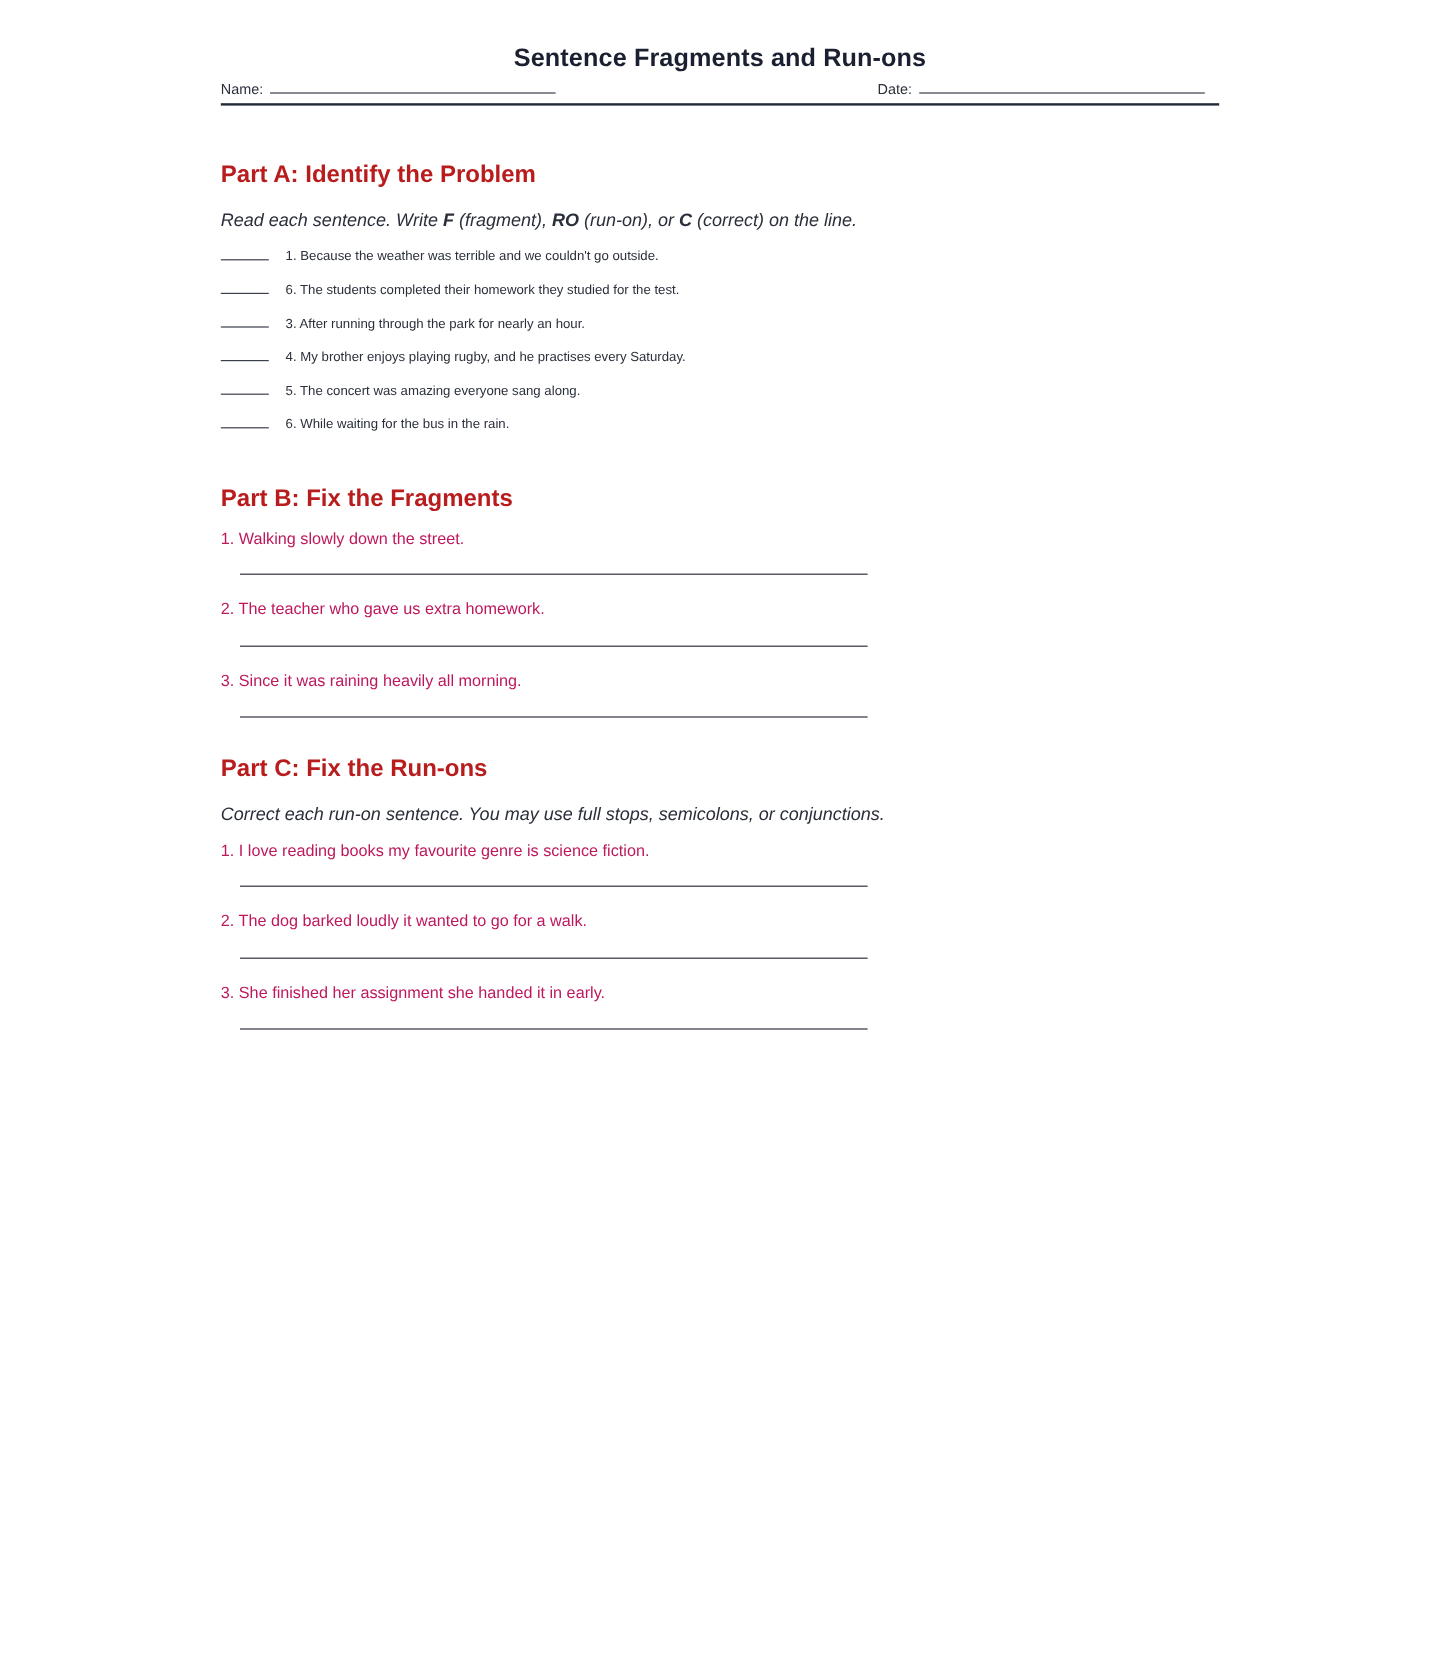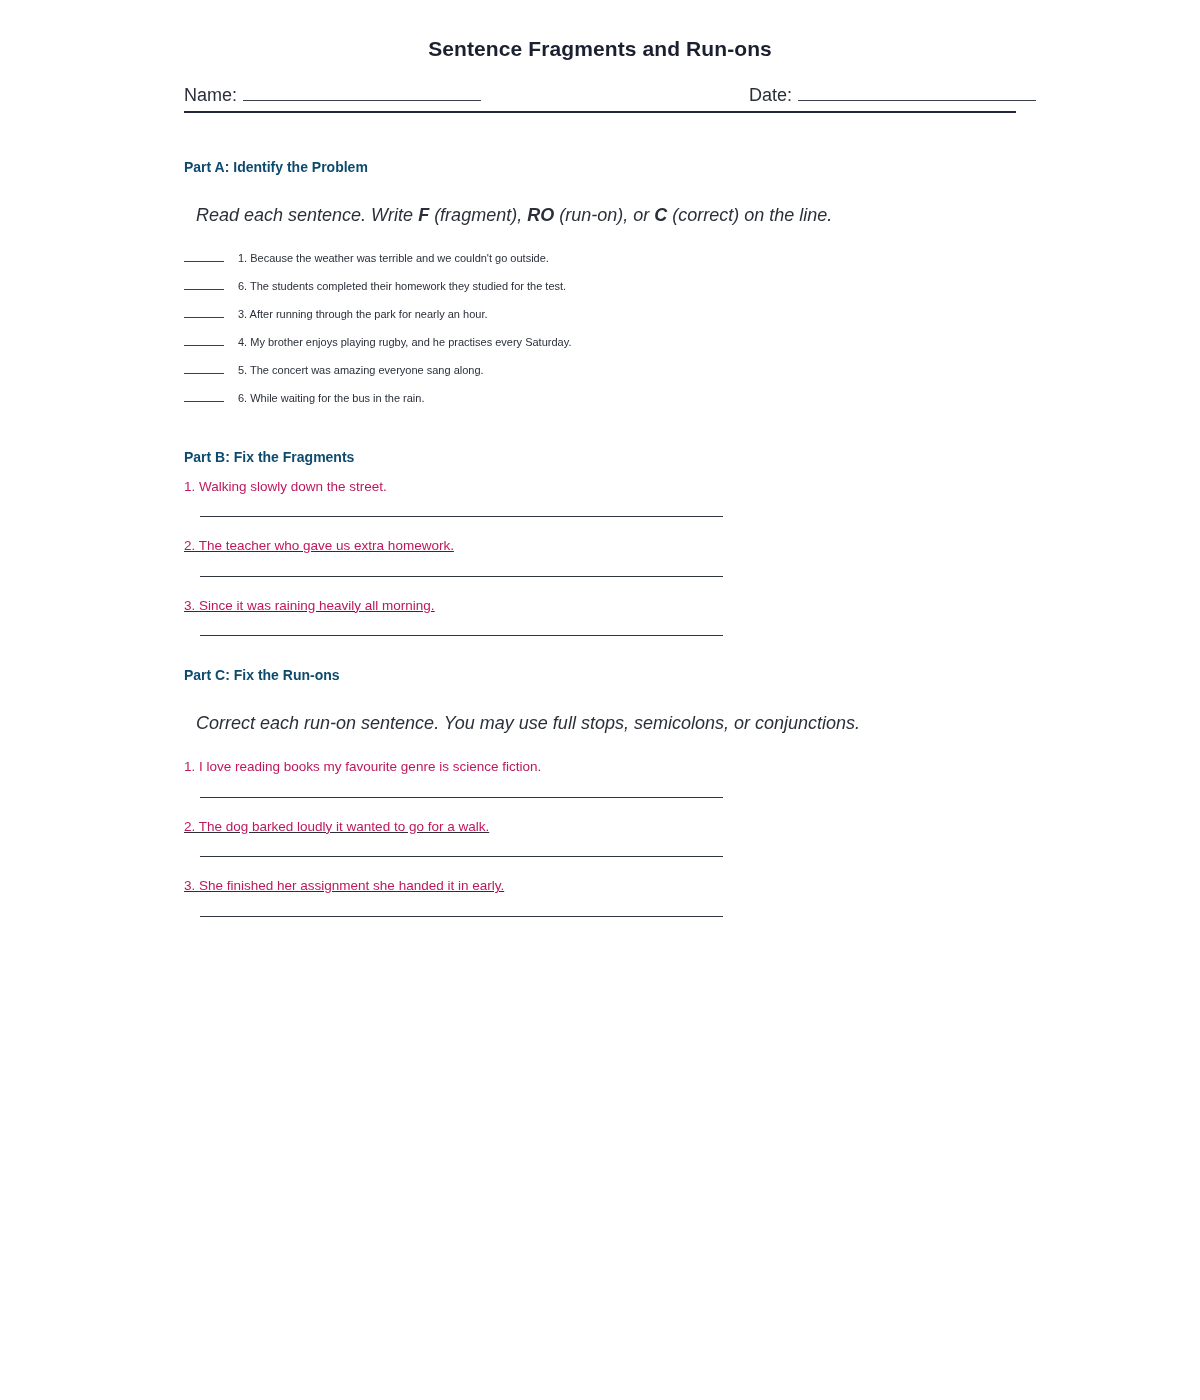--- a/index.html
+++ b/index.html
@@ -37,22 +37,22 @@
     letter-spacing: 0.1px;
     margin: 0;
     padding-top: 36px;
     line-height: 1.2;
   }
 
   
   .namedate {
     display: flex;
     align-items: flex-end;
-    margin-top: 24px;
-    font-size: 18px;
+    margin-top: 4px;
+    font-size: 12px;
     color: #2a2f3a;
   }
   .field {
     display: flex;
     align-items: baseline;
     white-space: nowrap;
   }
   .field-label { padding-right: 6px; }
   .field-rule {
     display: inline-block;
@@ -65,35 +65,35 @@
 
   .head-rule {
     border: 0;
     border-top: 2px solid #22283a;
     margin: 5px 0 0 0;
     width: 832px;
   }
 
   
   .part-heading {
-    font-size: 14px;
+    font-size: 20px;
     font-weight: bold;
-    color: #0c4a6e;
+    color: #b91c1c;
     margin: 0;
     line-height: 1.25;
   }
   .part-a-heading { padding-top: 46px; }
   .part-b-heading { padding-top: 31px; }
   .part-c-heading { padding-top: 31px; }
 
   .part-intro {
     font-style: italic;
-    font-size: 18px;
-    color: #2a2f3a;
-    margin: 12px;
+    font-size: 15px;
+    color: #2a2f3a;
+    margin: 0;
     padding-top: 15px;
     line-height: 1.3;
   }
   .part-intro b { font-weight: bold; font-style: italic; }
 
   
   .identify-list {
     margin: 0;
     padding: 11px 0 0 0;
     list-style: none;
@@ -117,21 +117,21 @@
     white-space: nowrap;
   }
 
   
   .rewrite-list {
     margin: 0;
     padding: 11px 0 0 0;
     list-style: none;
   }
   .rewrite-item { margin: 0; }
-  .rewrite-item + .rewrite-item { margin-top: 20px; text-decoration: underline; }
+  .rewrite-item + .rewrite-item { margin-top: 20px; }
   .rewrite-prompt {
     font-size: 13.5px;
     color: #be185d;
     line-height: 1.3;
     white-space: nowrap;
   }
   .write-line {
     margin-left: 16px;
     margin-top: 21px;
     width: 523px;

